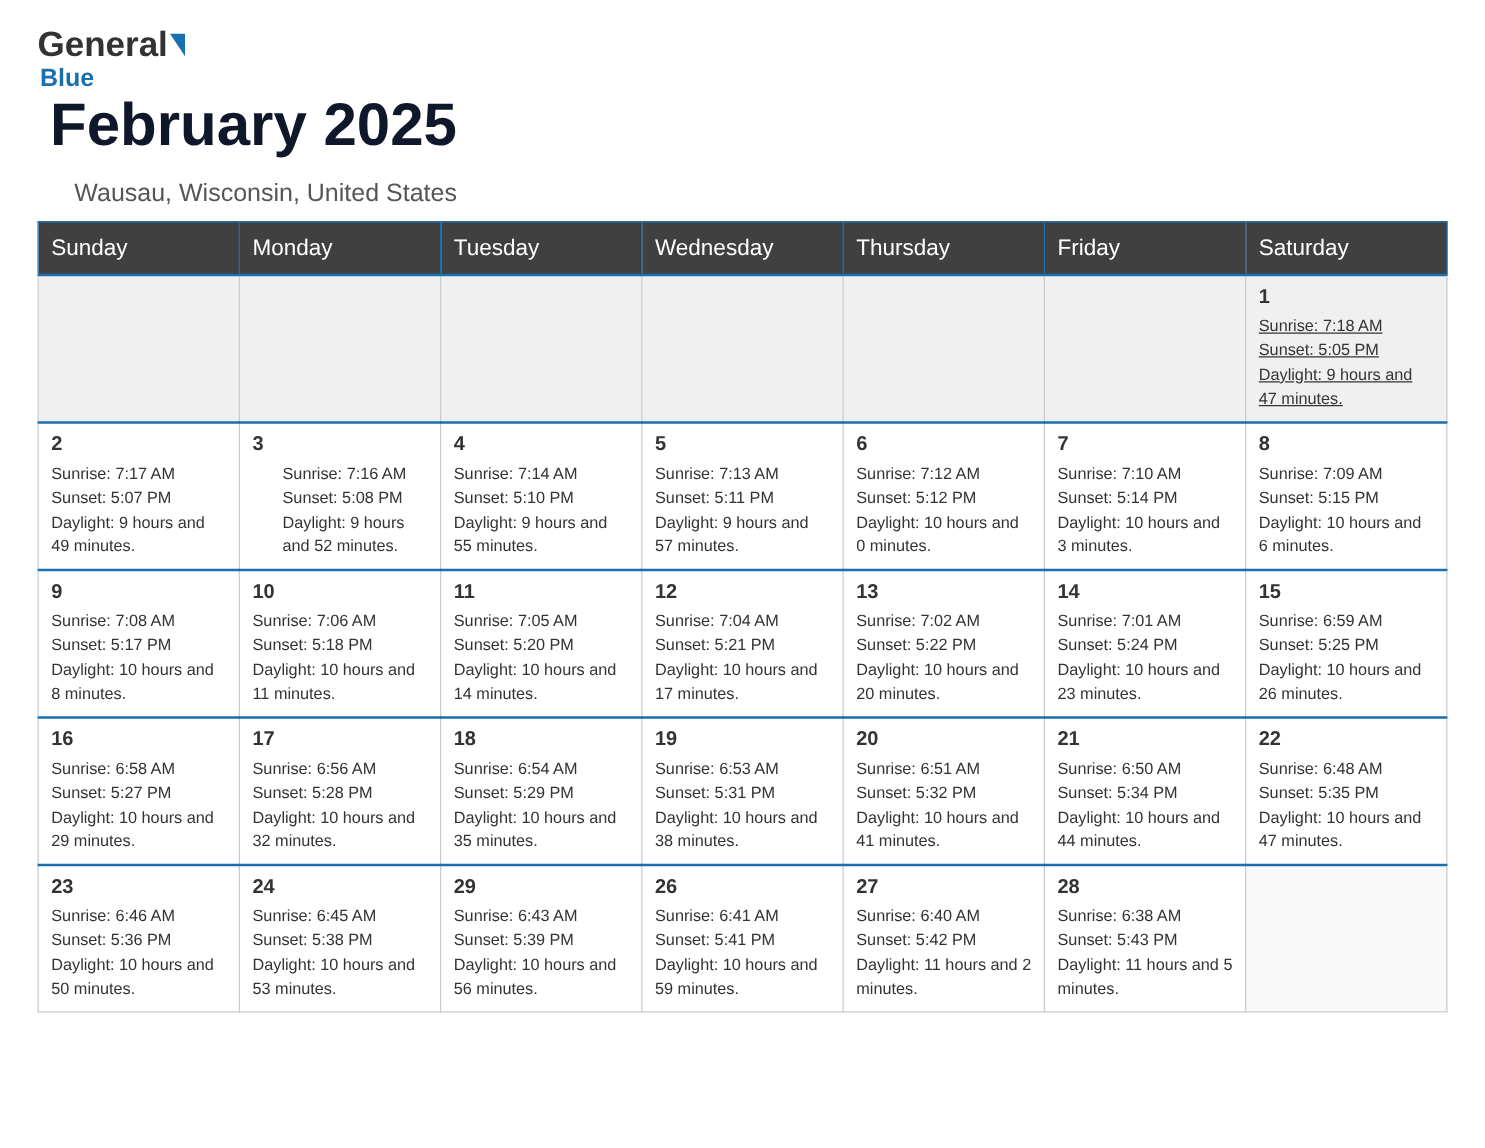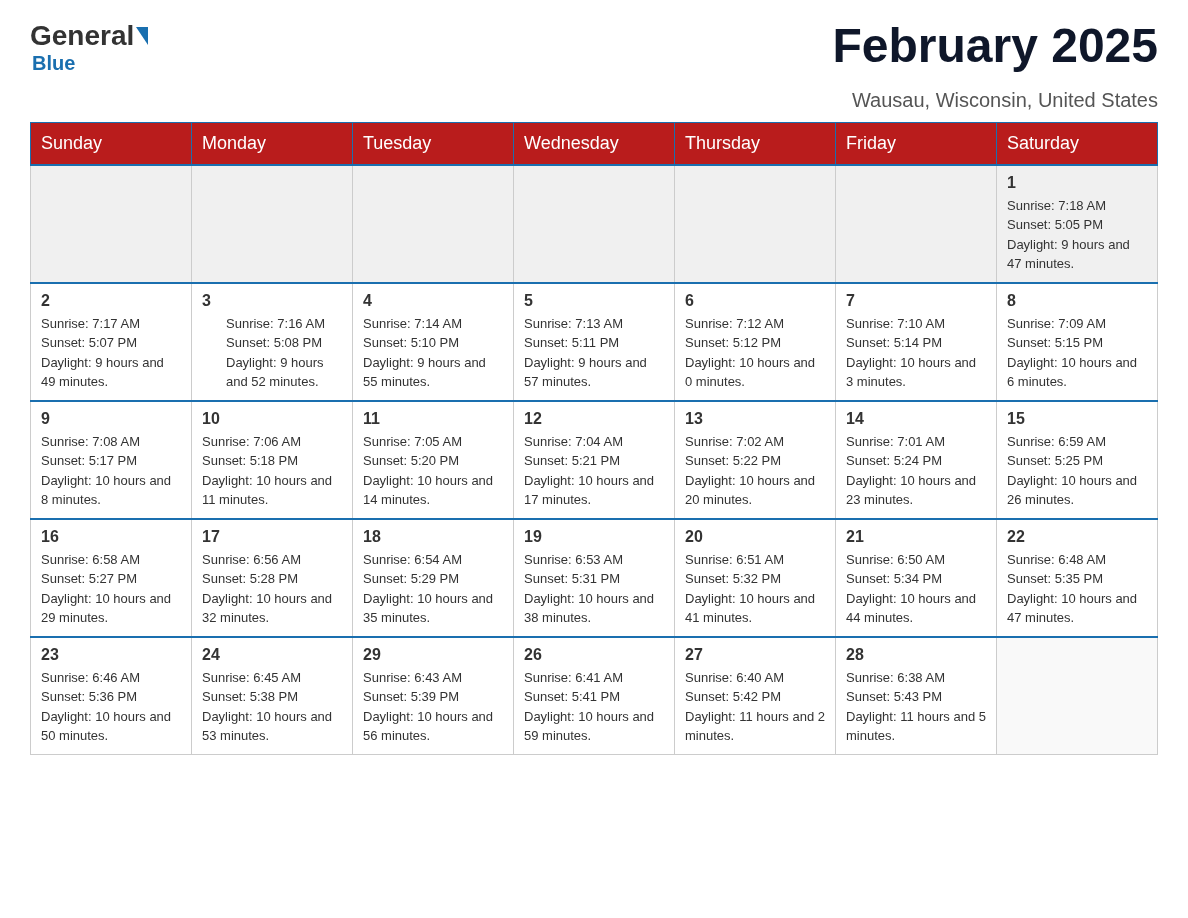--- a/index.html
+++ b/index.html
@@ -9,20 +9,21 @@
       color: #333;
       padding: 20px 30px;
       width: 1188px;
       min-height: 918px;
     }
     .header {
       display: flex;
       justify-content: space-between;
       align-items: flex-start;
       margin-bottom: 10px;
+      flex-direction: column;
     }
     .logo {
       display: flex;
       flex-direction: column;
       align-items: flex-start;
     }
     .logo-text {
       font-size: 28px;
       font-weight: bold;
       color: #333;
@@ -62,21 +63,21 @@
       font-size: 20px;
       color: #555;
       margin-top: 16px;
     }
     table {
       width: 100%;
       border-collapse: collapse;
       table-layout: fixed;
     }
     thead tr th {
-      background-color: #b91c1c;
+      background-color: #404040;
       color: #fff;
       font-size: 18px;
       font-weight: normal;
       padding: 10px 10px;
       text-align: left;
       border: 1px solid #1a6faf;
     }
     tbody tr {
       border-top: 2px solid #1a6faf;
     }
@@ -139,21 +140,21 @@
   <tbody id="calendar-body">
   <tr>
         <td class="empty-cell"></td>
         <td class="empty-cell"></td>
         <td class="empty-cell"></td>
         <td class="empty-cell"></td>
         <td class="empty-cell"></td>
         <td class="empty-cell"></td>
         <td>
           <span class="day-number">1</span>
-          <div class="day-info" style="white-space: pre-line;">Sunrise: 7:18 AM
+          <div class="day-info" style="white-space: pre-line; text-decoration: underline;">Sunrise: 7:18 AM
 Sunset: 5:05 PM
 Daylight: 9 hours and 47 minutes.</div>
         </td>
       </tr>
       <tr>
         <td>
           <span class="day-number">2</span>
           <div class="day-info" style="white-space: pre-line;">Sunrise: 7:17 AM
 Sunset: 5:07 PM
 Daylight: 9 hours and 49 minutes.</div>

